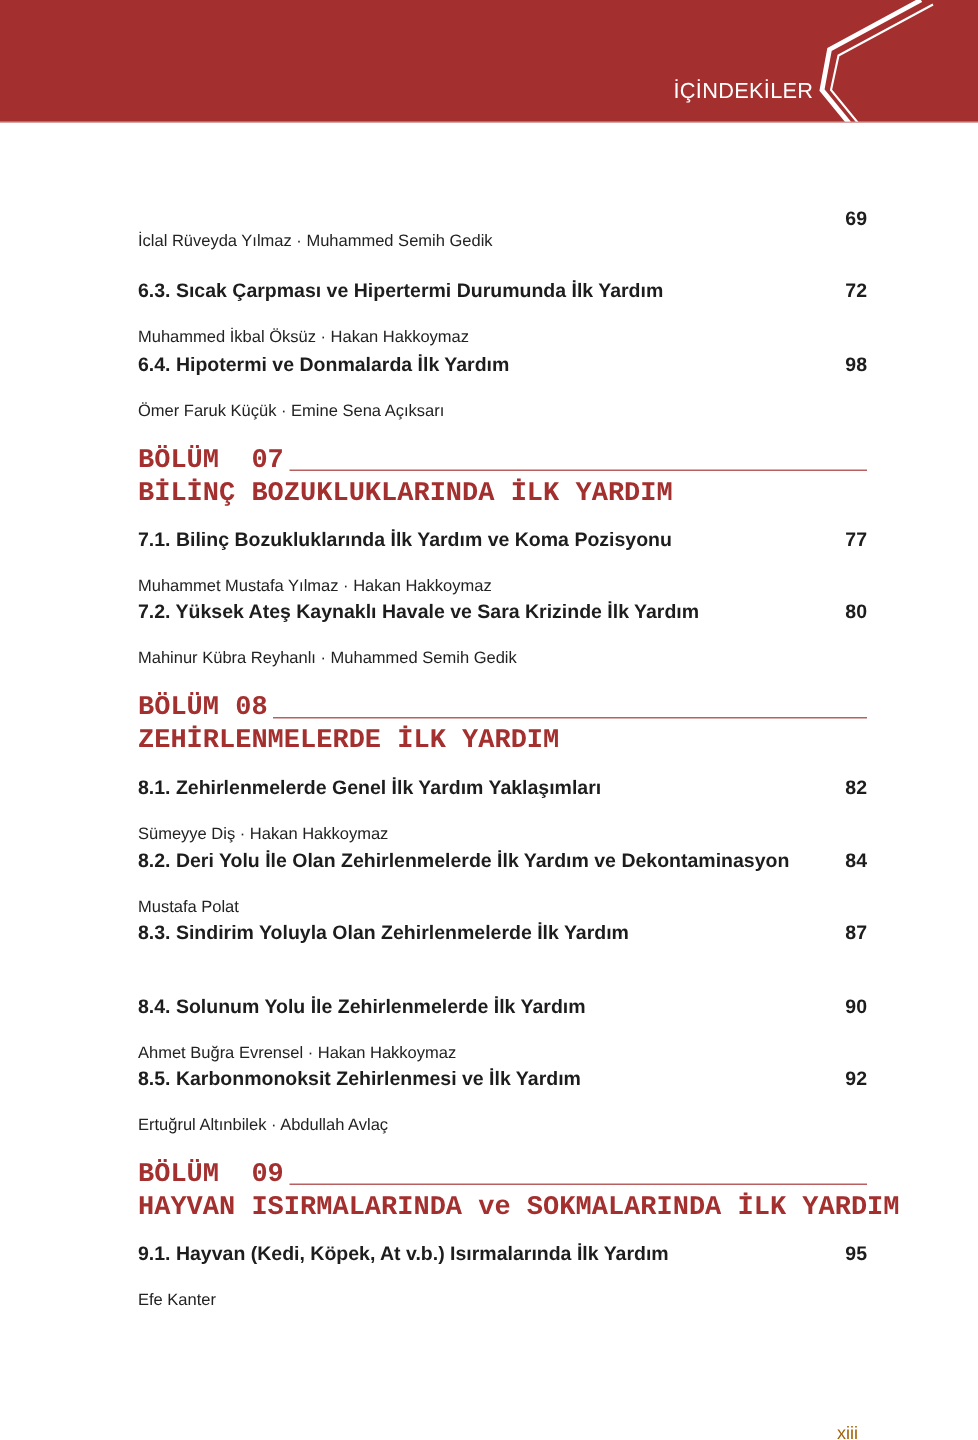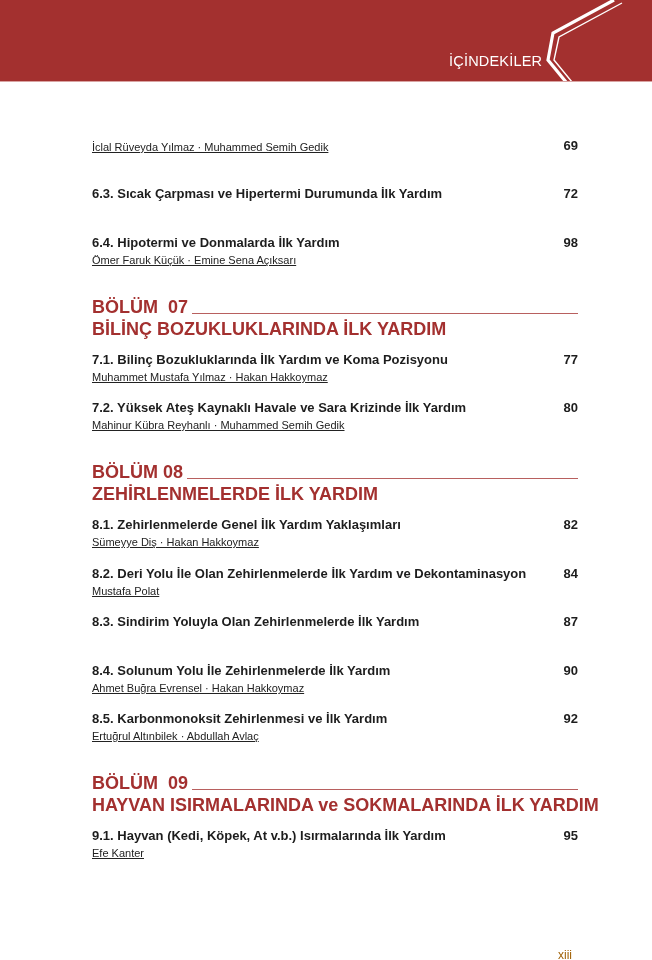--- a/index.html
+++ b/index.html
@@ -20,23 +20,23 @@
   .chevron { position: absolute; left: 0; top: 0; }
   .content { position: absolute; left: 92px; width: 486px; }
   .entry { position: absolute; left: 0; width: 486px; }
   .entry-title {
     font-weight: bold; font-size: 13px; line-height: 16px; color: #1d1d1d; white-space: nowrap;
   }
   .entry-page {
     position: absolute; right: 0; top: 0; font-weight: bold; font-size: 13px; line-height: 16px; color: #1d1d1d;
   }
   .entry-authors {
-    font-size: 11px; line-height: 14px; color: #222; margin-top: 2px; white-space: nowrap; text-decoration: underline;
+    font-size: 11px; line-height: 14px; color: #222; margin-top: 16px; white-space: nowrap;
   }
-  .chapter { position: absolute; left: 0; width: 486px; }
+  .chapter { position: absolute; left: 0; width: 486px; font-family: Liberation Mono, monospace; }
   .chapter-num-row { position: relative; height: 22px; }
   .chapter-num {
     color: #a3302f; font-weight: bold; font-size: 18px; line-height: 22px; background: #fff;
     position: relative; z-index: 1; padding-right: 4px; white-space: pre;
   }
   .chapter-rule {
     position: absolute; left: 0; right: 0; top: 17px; height: 1px; background: #b8605f;
   }
   .chapter-title {
     color: #a3302f; font-weight: bold; font-size: 18px; line-height: 20px; margin-top: 1px; white-space: nowrap;
@@ -58,20 +58,21 @@
 
 <div class="content">
 
   <div class="entry" style="top:138px">
     <div class="entry-page">69</div>
     <div class="entry-authors">İclal Rüveyda Yılmaz · Muhammed Semih Gedik</div>
   </div>
   <div class="entry" style="top:186px">
     <div class="entry-title">6.3. Sıcak Çarpması ve Hipertermi Durumunda İlk Yardım</div>
     <div class="entry-page">72</div>
+    <div class="entry-authors">Muhammed İkbal Öksüz · Hakan Hakkoymaz</div>
   </div>
   <div class="entry" style="top:235px">
     <div class="entry-title">6.4. Hipotermi ve Donmalarda İlk Yardım</div>
     <div class="entry-page">98</div>
     <div class="entry-authors">Ömer Faruk Küçük · Emine Sena Açıksarı</div>
   </div>
 
   <div class="chapter" style="top:296px">
     <div class="chapter-num-row">
       <span class="chapter-num">BÖLÜM  07</span>

